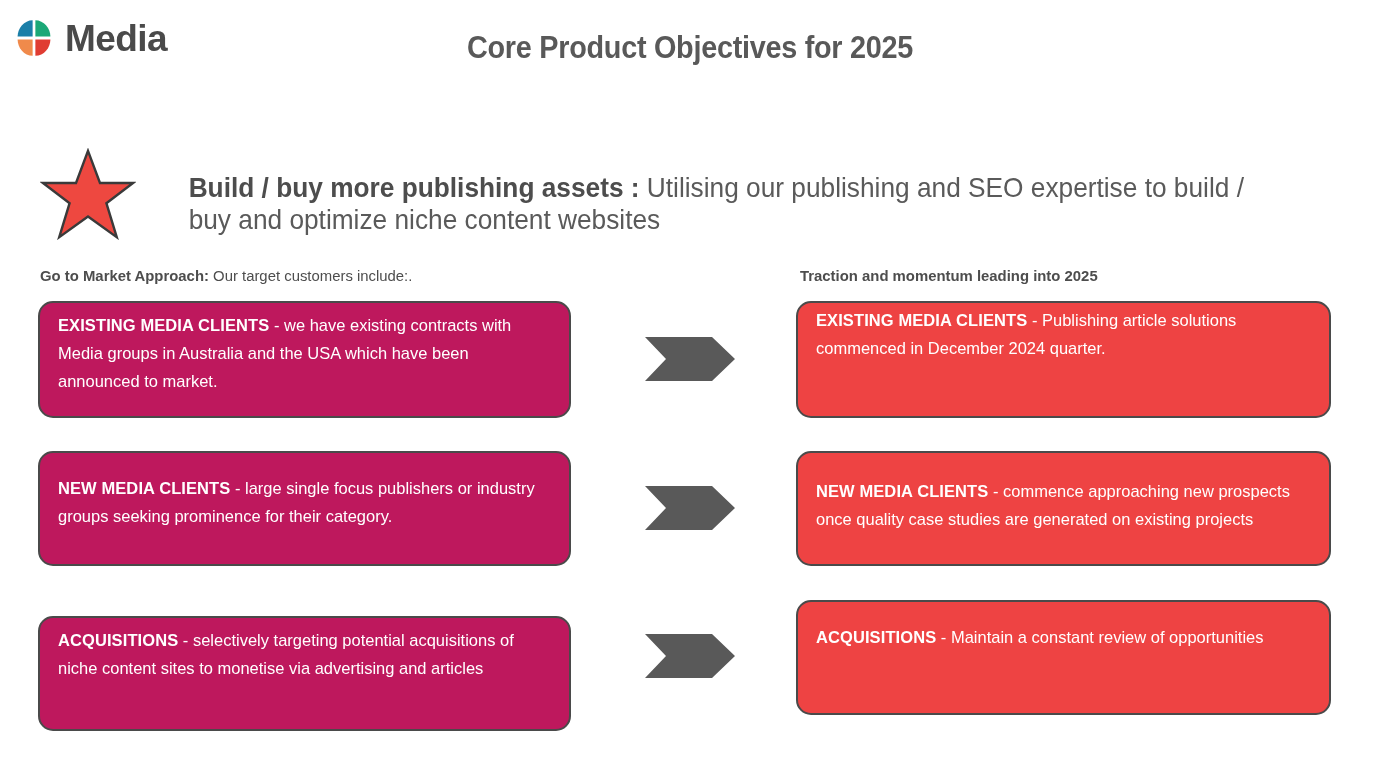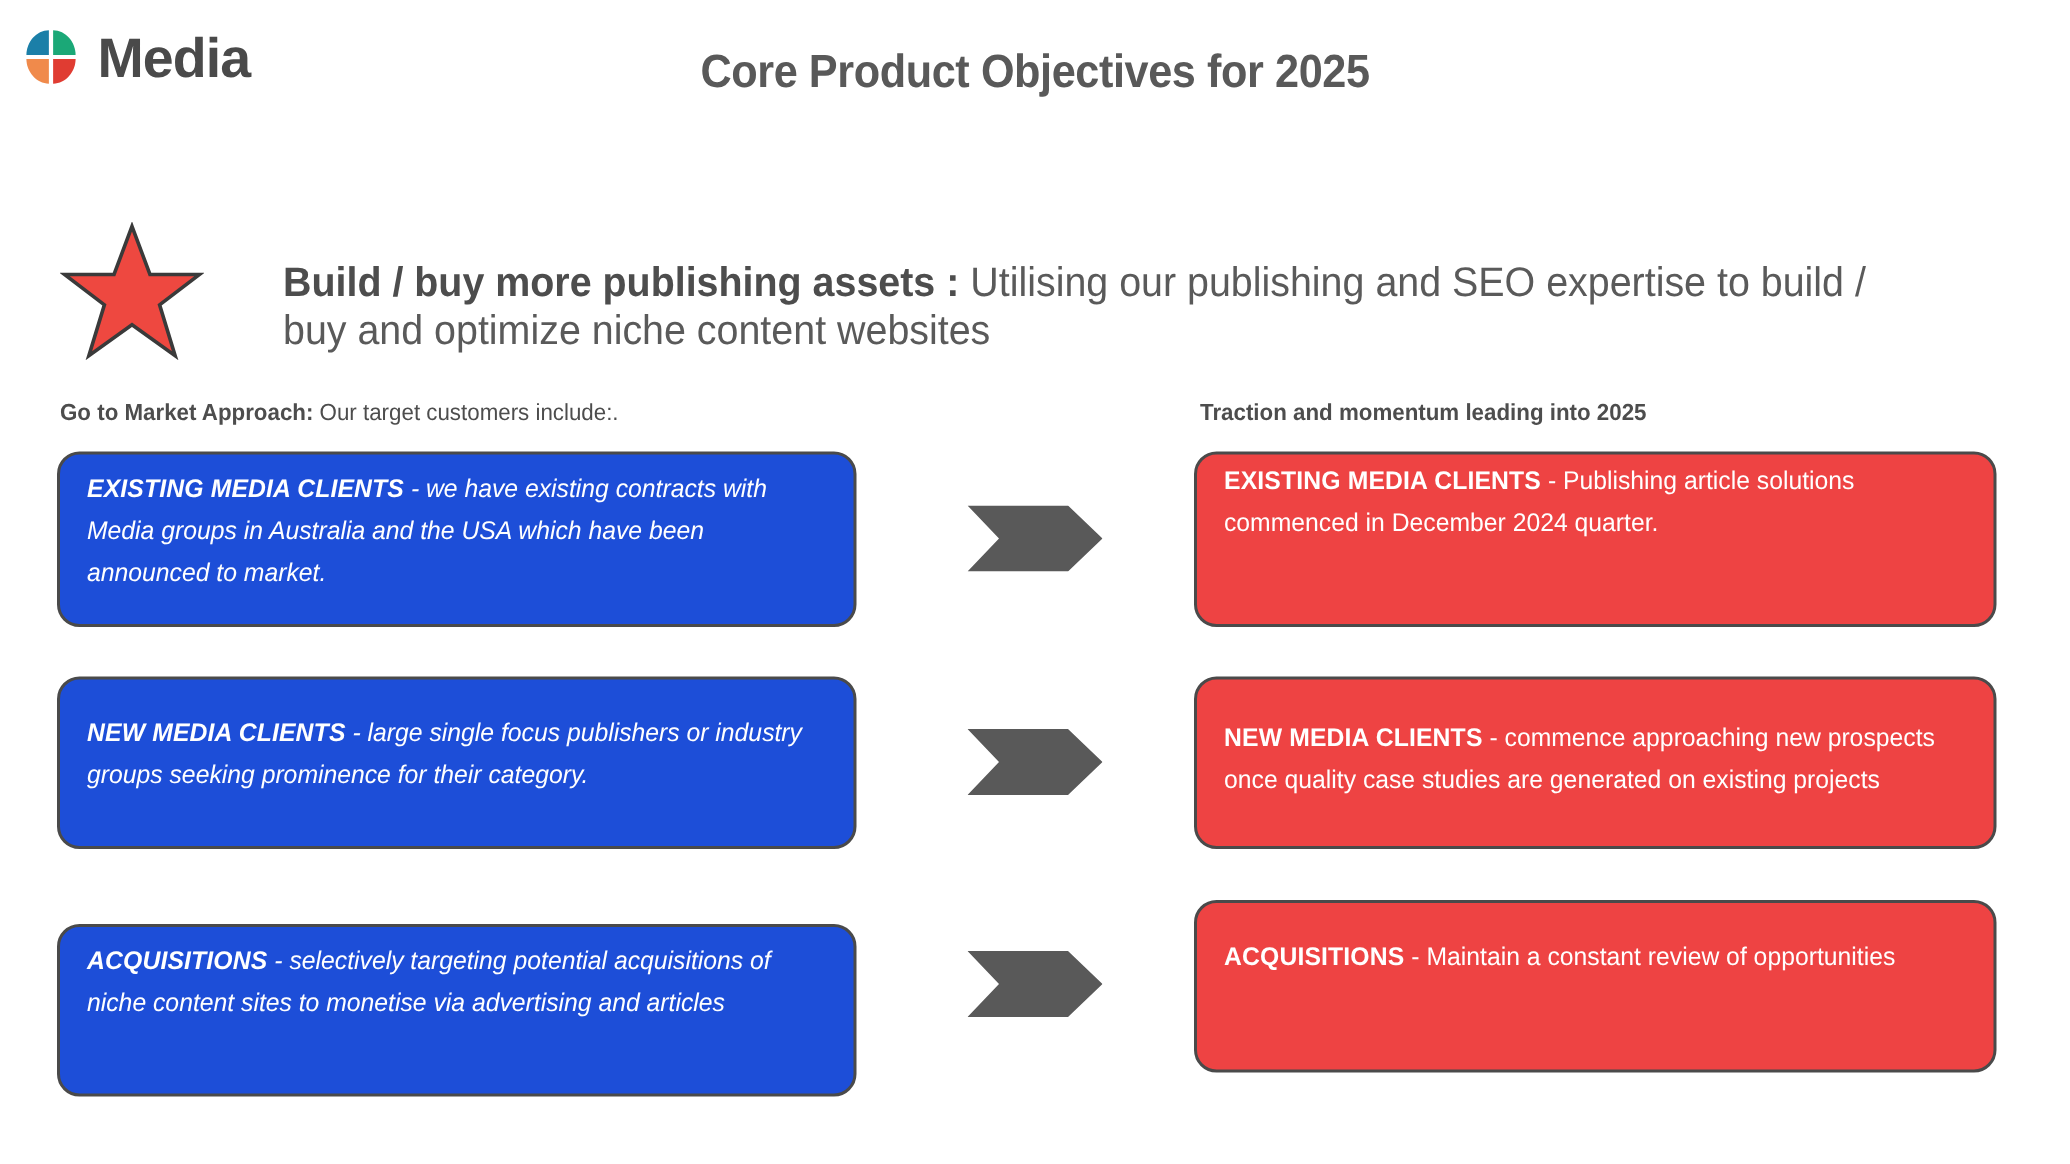--- a/index.html
+++ b/index.html
@@ -116,21 +116,21 @@
     padding: 12px 18px 12px 18px;
     color: #ffffff;
     font-size: 17px;
     line-height: 28px;
     overflow: hidden;
   }
   .card .c-bold { font-weight: 700; letter-spacing: 0.1px; }
   .card .c-norm { font-weight: 400; }
   .card-inner { transform: scaleX(0.97); transform-origin: left top; }
 
-  .card.orange { background: #1d4ed8; font-style: italic; }
+  .card.orange { background: #be185d; }
   .card.red    { background: #EE4343; }
 
   
   .card.left  { left: 38px;  width: 533px; }
   
   .card.right { left: 796px; width: 535px; }
 
   .row1 .card { top: 301px; height: 117px; }
   .row2 .card { top: 451px; height: 115px; }
   .row3 .card { top: 600px; height: 115px; }

